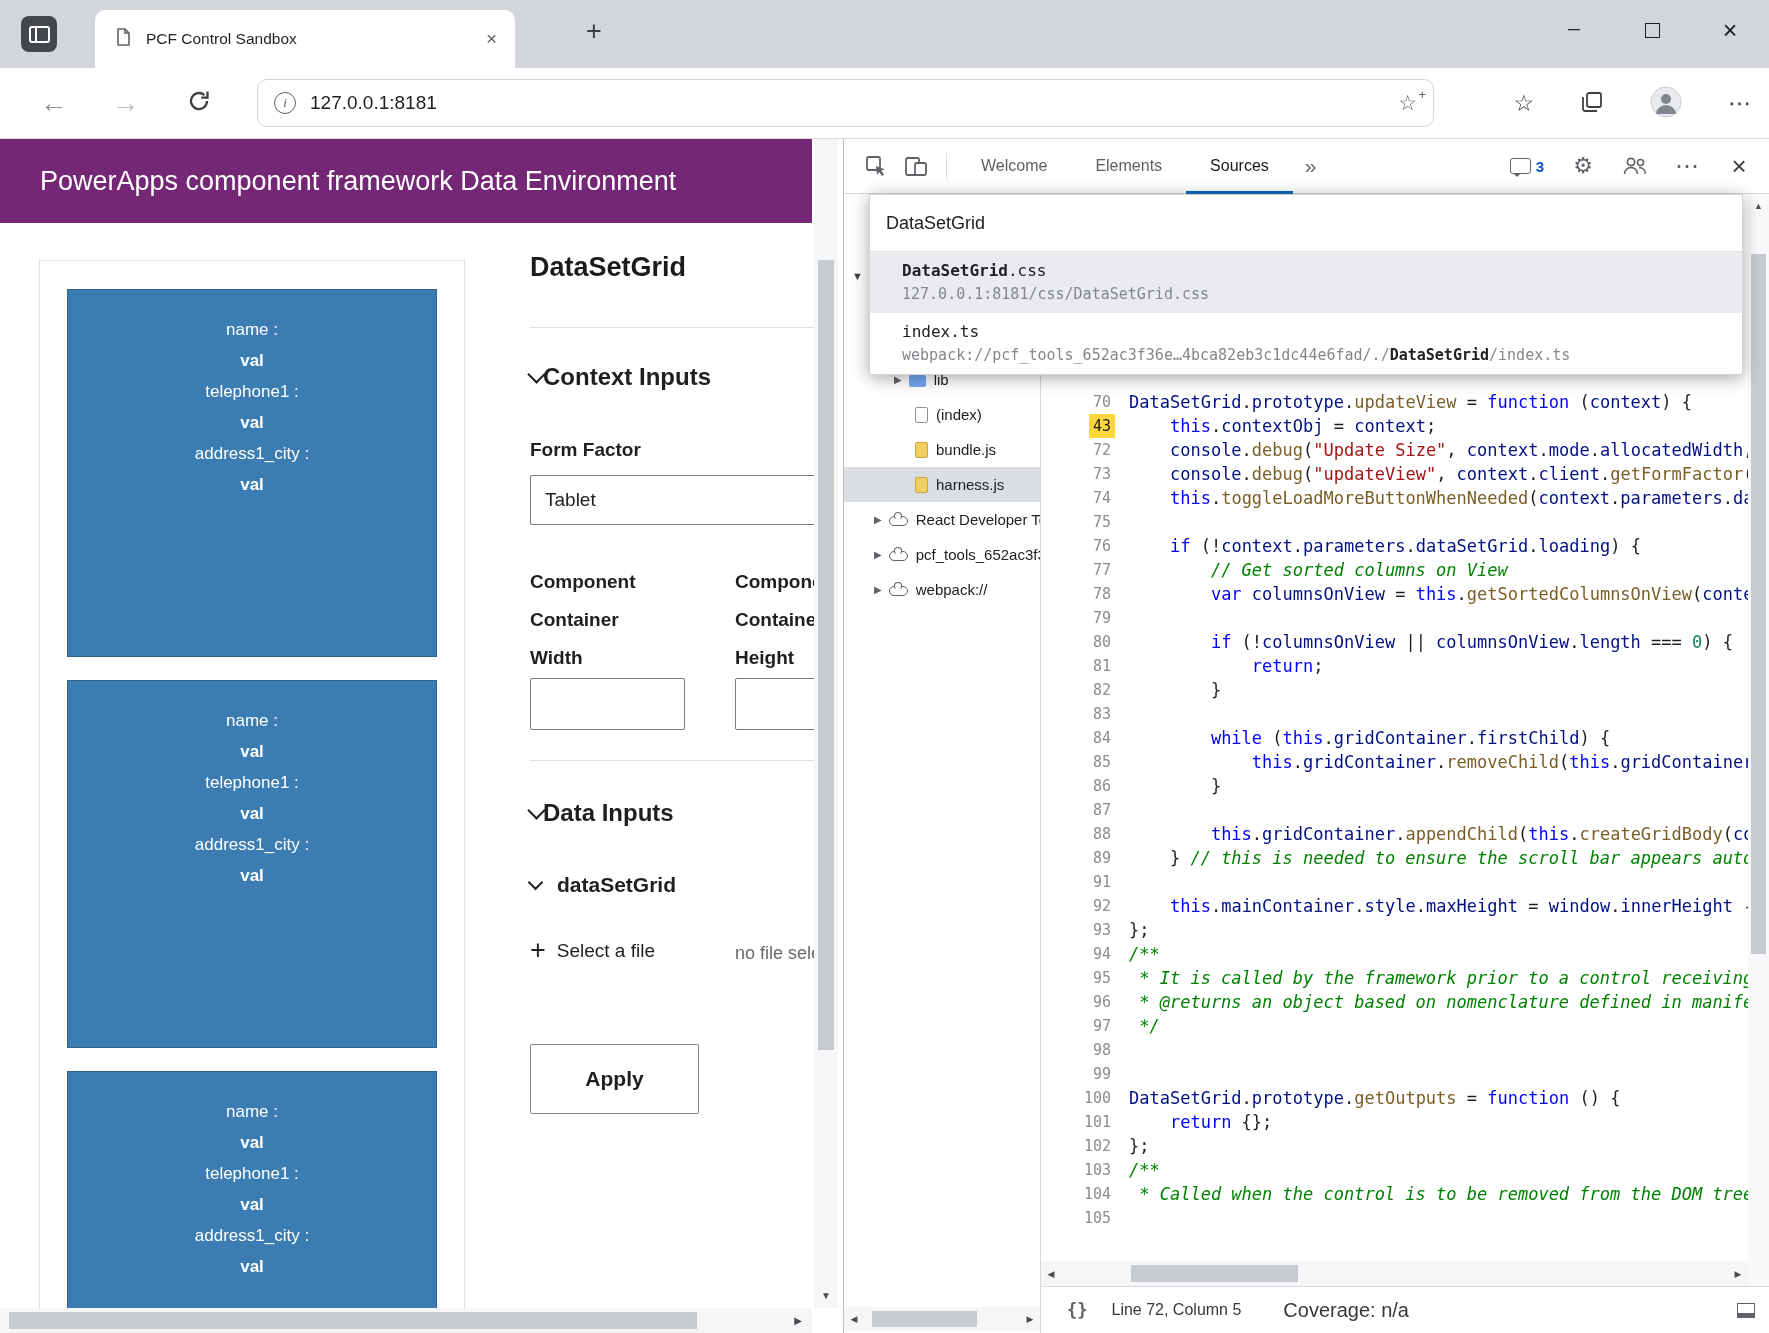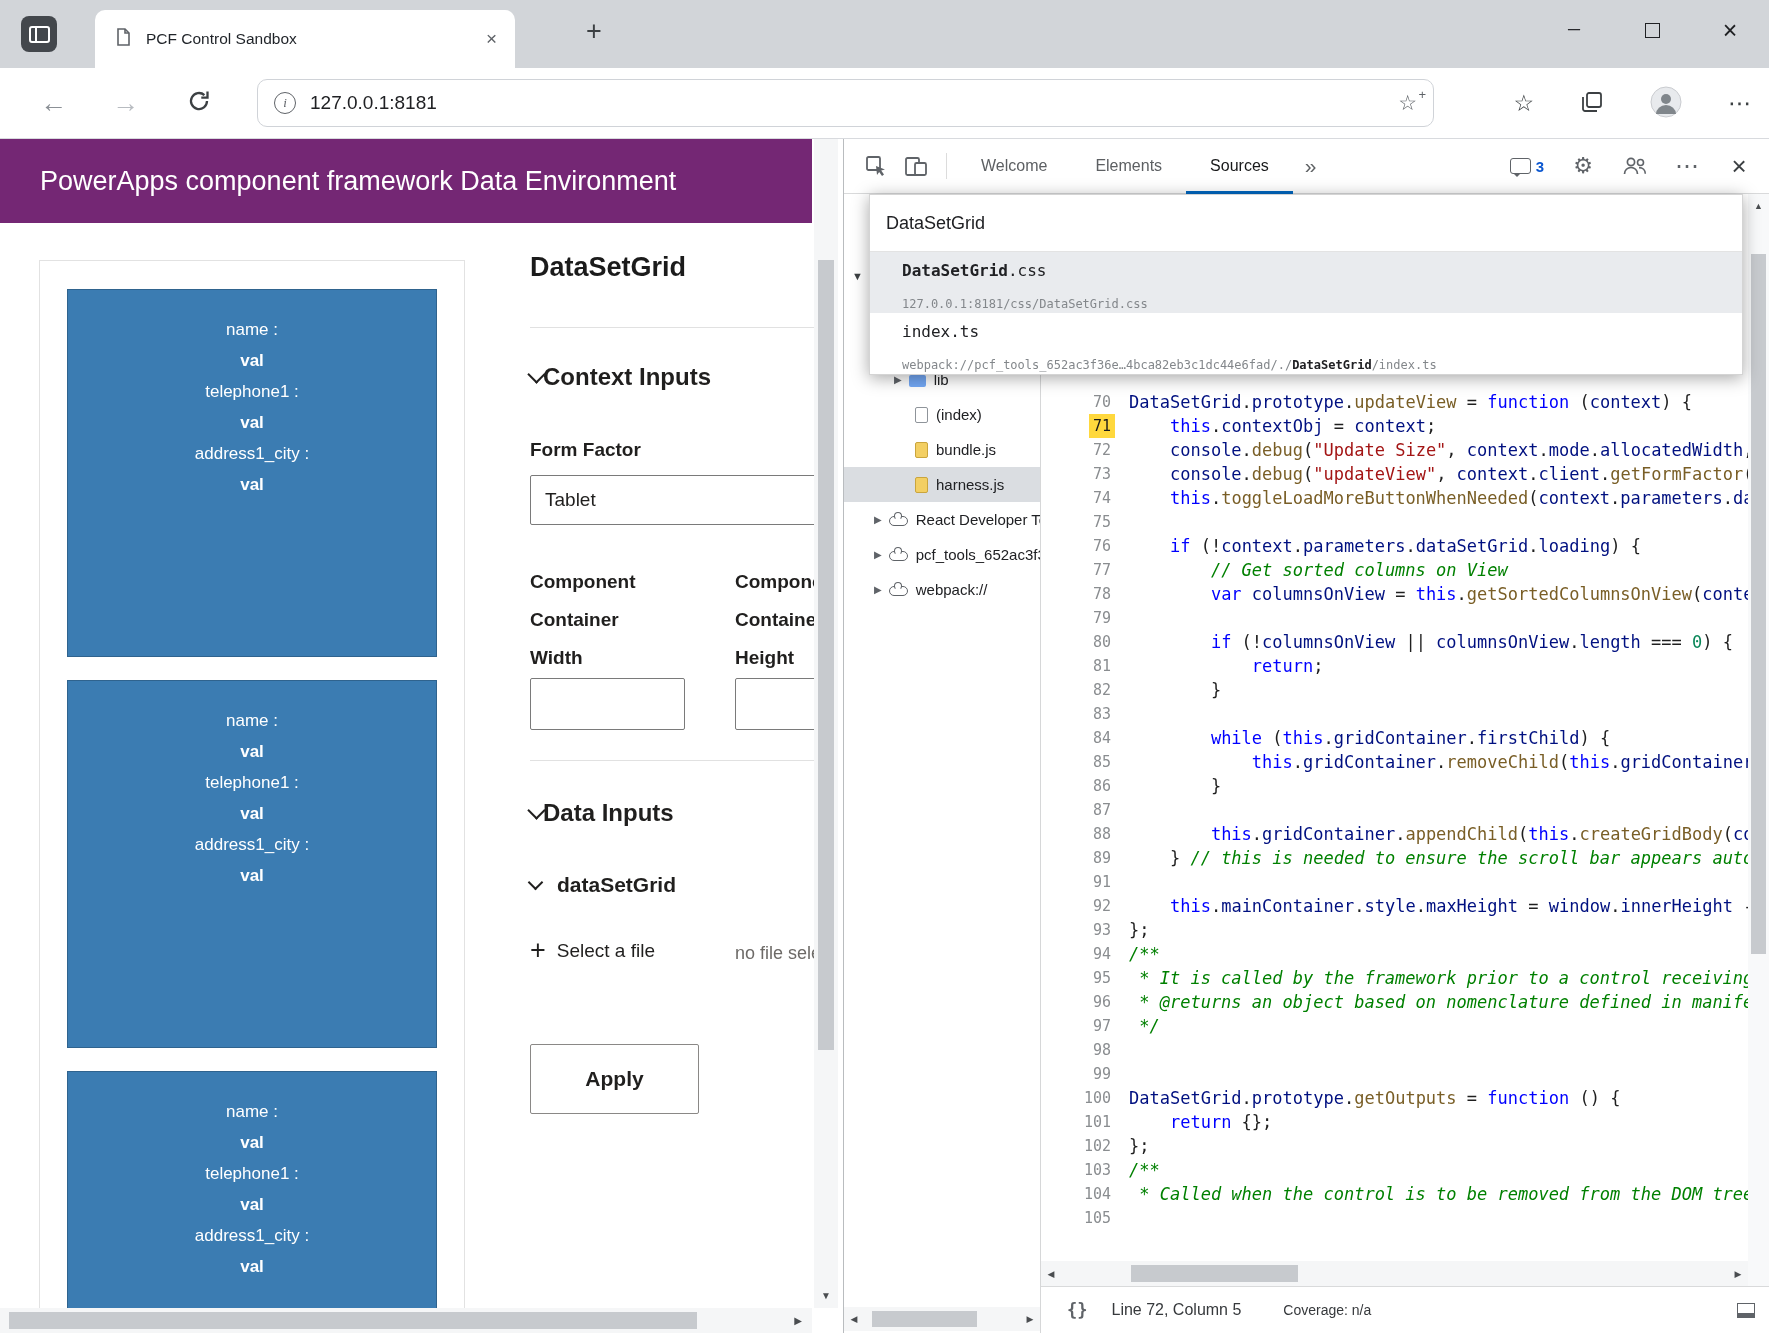--- a/index.html
+++ b/index.html
@@ -132,33 +132,33 @@
   .ed-hscroll .thumb{position:absolute;top:4px;bottom:4px;left:90px;width:167px;background:#c7cace;}
   .ed-vscroll{position:absolute;right:0;top:55px;width:21px;bottom:47px;background:#f8f9fa;}
   .ed-vscroll .arrow-up{position:absolute;left:0;top:2px;width:21px;height:20px;display:flex;align-items:center;justify-content:center;font-size:9px;color:#4a4d50;}
   .ed-vscroll .thumb{position:absolute;left:3px;right:3px;top:60px;height:700px;background:#c7cace;}
 
   
   .dt-status{position:absolute;left:197px;right:0;bottom:0;height:47px;border-top:1px solid #d9dadb;
     display:flex;align-items:center;background:#fff;box-sizing:border-box;padding-left:26px;}
   .braces{font-family:"DejaVu Sans Mono",monospace;font-size:17px;font-weight:bold;color:#5f6368;margin-right:24px;}
   .status-linecol{font-size:16px;color:#36393c;margin-right:42px;}
-  .status-coverage{font-size:14px;color:#36393c;}
+  .status-coverage{font-size:20px;color:#36393c;}
   .panel-toggle-icon{margin-left:auto;margin-right:14px;width:18px;height:15px;border:1.7px solid #5f6368;position:relative;box-sizing:border-box;}
   .panel-toggle-icon::after{content:"";position:absolute;left:0;right:0;bottom:0;height:4px;background:#5f6368;}
 
   
   .quickopen{position:absolute;left:25px;top:55px;width:874px;background:#fff;z-index:50;
     box-shadow:0 3px 16px rgba(0,0,0,.35);border:1px solid #d4d4d4;box-sizing:border-box;}
   .qo-input{height:56px;display:flex;align-items:center;padding-left:16px;font-size:18px;color:#202124;border-bottom:1px solid #e3e3e3;}
   .qo-row{height:61px;padding:9px 32px;box-sizing:border-box;overflow:hidden;}
   .qo-row.selected{background:#e9ebee;}
   .qo-name{font-family:"DejaVu Sans Mono",monospace;font-size:16px;color:#202124;white-space:nowrap;}
   .qo-bold{font-weight:bold;}
-  .qo-path{font-family:"DejaVu Sans Mono",monospace;font-size:12px;color:#83878b;margin-top:17px;white-space:nowrap;}
+  .qo-path{font-family:"DejaVu Sans Mono",monospace;font-size:15px;color:#83878b;margin-top:5px;white-space:nowrap;}
   .qo-path-bold{font-weight:bold;color:#202124;}
 </style>
 </head>
 <body>
 
 <div class="window">
 
   <div class="tabstrip">
     <div class="tab-actions"></div>
     <div class="tab">
@@ -390,21 +390,21 @@
       <div class="nav-hscroll">
         <span class="sb-arrow sb-left">◀</span>
         <div class="thumb"></div>
         <span class="sb-arrow sb-right">▶</span>
       </div>
     </div>
 
     <div class="dt-editor">
       <div class="code-lines">
           <div class="code-line"><span class="ln"><span class="ln-chip">70</span></span><span class="code-text"><span class="tk-v">DataSetGrid</span><span class="tk-p">.</span><span class="tk-v">prototype</span><span class="tk-p">.</span><span class="tk-f">updateView</span><span class="tk-p"> = </span><span class="tk-k">function</span><span class="tk-p"> (</span><span class="tk-v">context</span><span class="tk-p">) {</span></span></div>
-          <div class="code-line"><span class="ln"><span class="ln-chip hl">71</span></span><span class="code-text"><span class="tk-p">    </span><span class="tk-k">this</span><span class="tk-p">.</span><span class="tk-v">contextObj</span><span class="tk-p"> = </span><span class="tk-v">context</span><span class="tk-p">;</span></span></div>
+          <div class="code-line"><span class="ln"><span class="ln-chip hl">43</span></span><span class="code-text"><span class="tk-p">    </span><span class="tk-k">this</span><span class="tk-p">.</span><span class="tk-v">contextObj</span><span class="tk-p"> = </span><span class="tk-v">context</span><span class="tk-p">;</span></span></div>
           <div class="code-line"><span class="ln"><span class="ln-chip">72</span></span><span class="code-text"><span class="tk-p">    </span><span class="tk-v">console</span><span class="tk-p">.</span><span class="tk-f">debug</span><span class="tk-p">(</span><span class="tk-s">"Update Size"</span><span class="tk-p">, </span><span class="tk-v">context</span><span class="tk-p">.</span><span class="tk-v">mode</span><span class="tk-p">.</span><span class="tk-v">allocatedWidth</span><span class="tk-p">, </span></span></div>
           <div class="code-line"><span class="ln"><span class="ln-chip">73</span></span><span class="code-text"><span class="tk-p">    </span><span class="tk-v">console</span><span class="tk-p">.</span><span class="tk-f">debug</span><span class="tk-p">(</span><span class="tk-s">"updateView"</span><span class="tk-p">, </span><span class="tk-v">context</span><span class="tk-p">.</span><span class="tk-v">client</span><span class="tk-p">.</span><span class="tk-f">getFormFactor</span><span class="tk-p">());</span></span></div>
           <div class="code-line"><span class="ln"><span class="ln-chip">74</span></span><span class="code-text"><span class="tk-p">    </span><span class="tk-k">this</span><span class="tk-p">.</span><span class="tk-f">toggleLoadMoreButtonWhenNeeded</span><span class="tk-p">(</span><span class="tk-v">context</span><span class="tk-p">.</span><span class="tk-v">parameters</span><span class="tk-p">.</span><span class="tk-v">dataSetGrid</span></span></div>
           <div class="code-line"><span class="ln"><span class="ln-chip">75</span></span><span class="code-text"></span></div>
           <div class="code-line"><span class="ln"><span class="ln-chip">76</span></span><span class="code-text"><span class="tk-p">    </span><span class="tk-k">if</span><span class="tk-p"> (!</span><span class="tk-v">context</span><span class="tk-p">.</span><span class="tk-v">parameters</span><span class="tk-p">.</span><span class="tk-v">dataSetGrid</span><span class="tk-p">.</span><span class="tk-v">loading</span><span class="tk-p">) {</span></span></div>
           <div class="code-line"><span class="ln"><span class="ln-chip">77</span></span><span class="code-text"><span class="tk-p">        </span><span class="tk-c">// Get sorted columns on View</span></span></div>
           <div class="code-line"><span class="ln"><span class="ln-chip">78</span></span><span class="code-text"><span class="tk-p">        </span><span class="tk-k">var</span><span class="tk-p"> </span><span class="tk-v">columnsOnView</span><span class="tk-p"> = </span><span class="tk-k">this</span><span class="tk-p">.</span><span class="tk-f">getSortedColumnsOnView</span><span class="tk-p">(</span><span class="tk-v">context</span></span></div>
           <div class="code-line"><span class="ln"><span class="ln-chip">79</span></span><span class="code-text"></span></div>
           <div class="code-line"><span class="ln"><span class="ln-chip">80</span></span><span class="code-text"><span class="tk-p">        </span><span class="tk-k">if</span><span class="tk-p"> (!</span><span class="tk-v">columnsOnView</span><span class="tk-p"> || </span><span class="tk-v">columnsOnView</span><span class="tk-p">.</span><span class="tk-v">length</span><span class="tk-p"> === </span><span class="tk-n">0</span><span class="tk-p">) {</span></span></div>
           <div class="code-line"><span class="ln"><span class="ln-chip">81</span></span><span class="code-text"><span class="tk-p">            </span><span class="tk-k">return</span><span class="tk-p">;</span></span></div>

